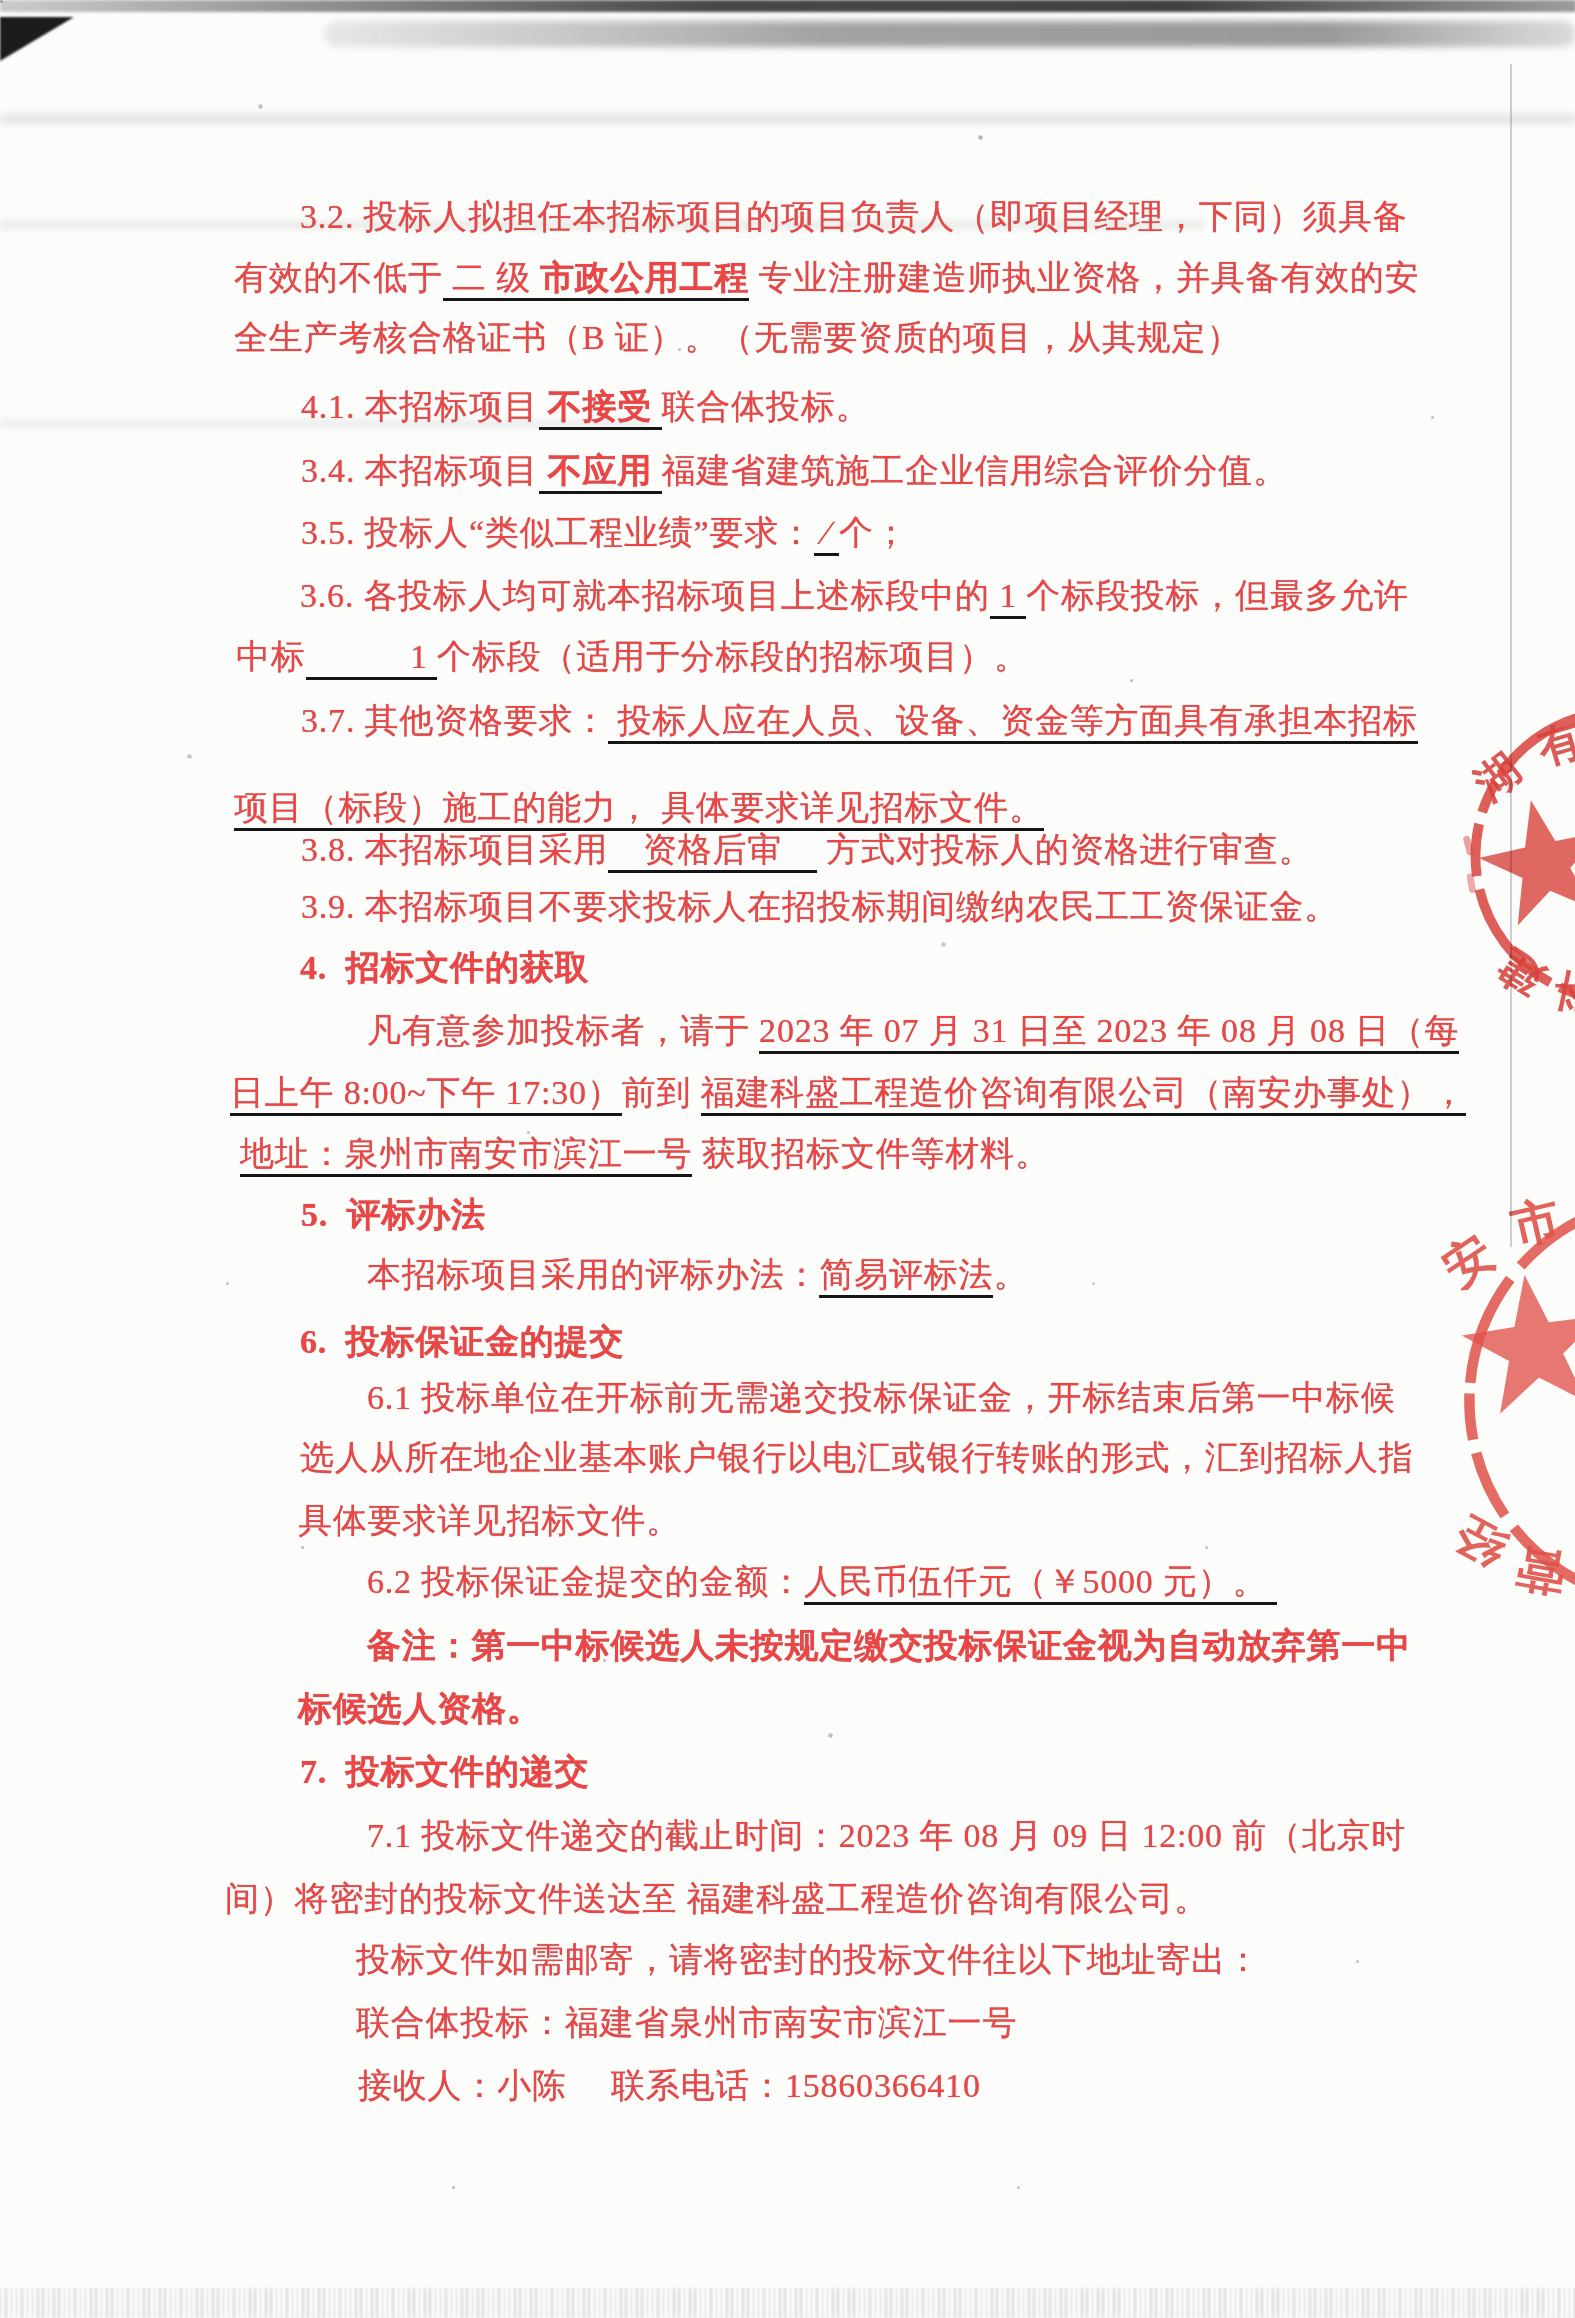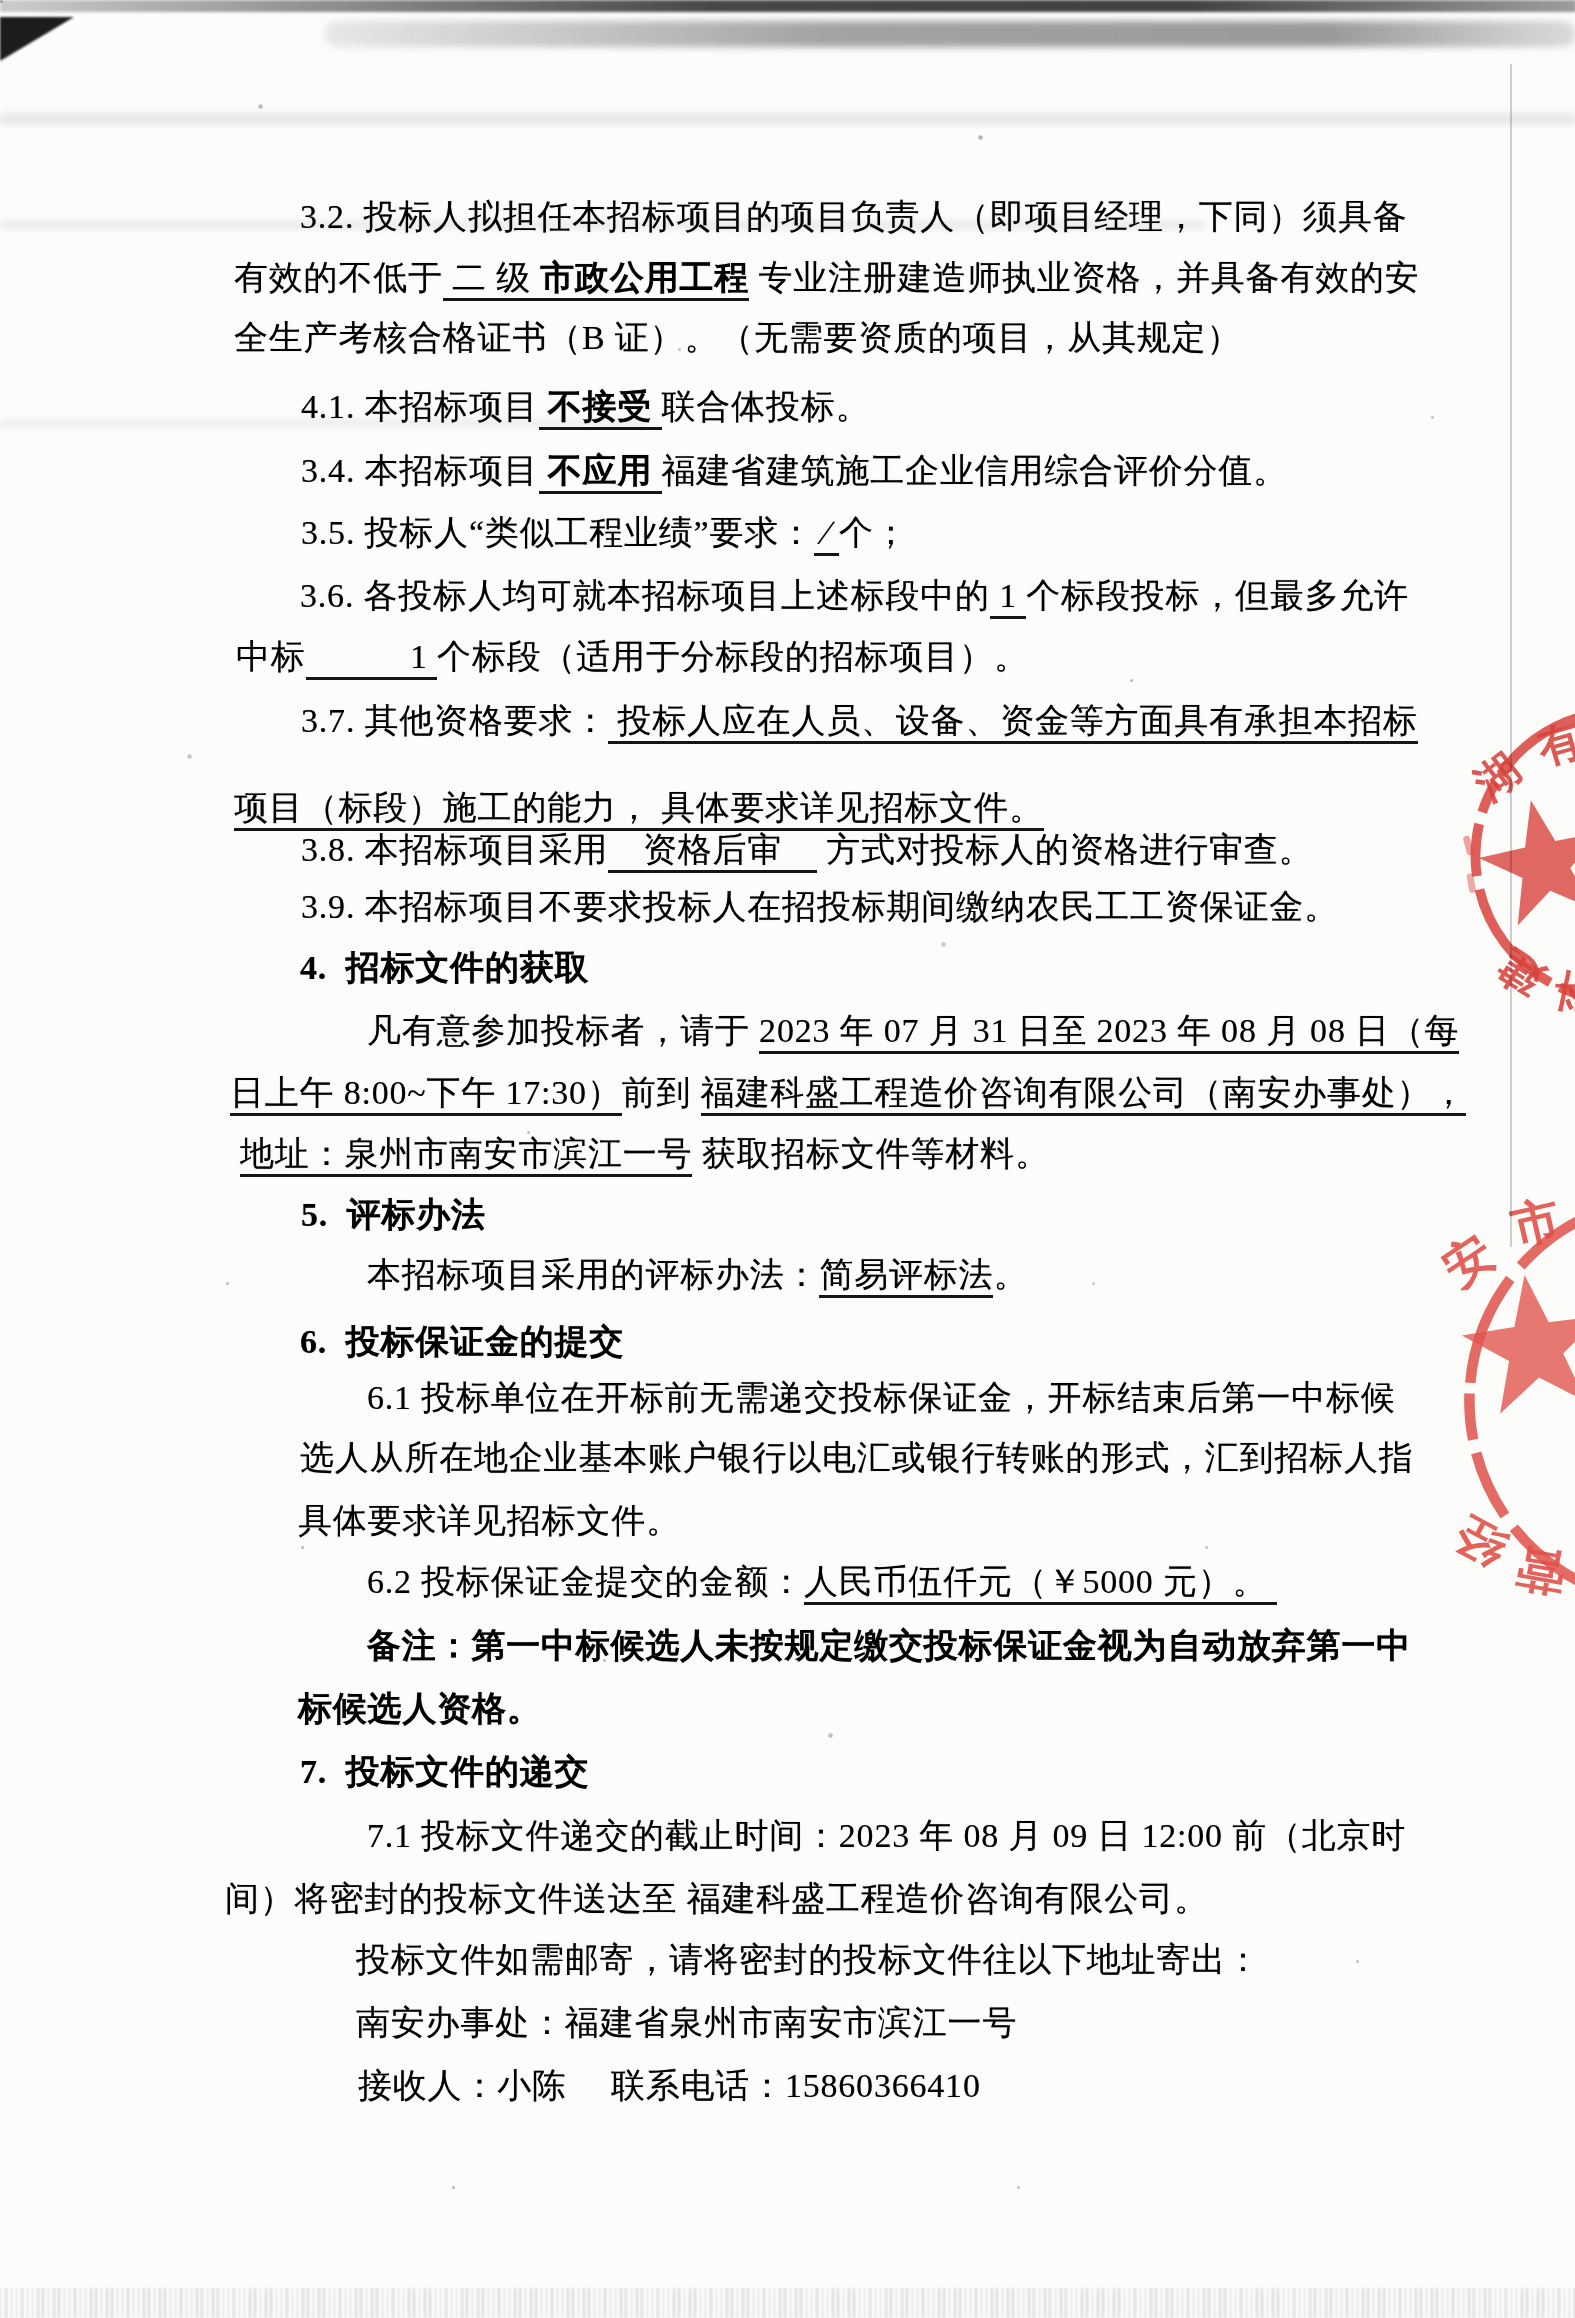--- a/index.html
+++ b/index.html
@@ -11,21 +11,21 @@
     font-family:"Liberation Serif","DejaVu Serif",serif;
   }
   
   .line{
     position:absolute;
     font-size:34px;
     line-height:45px;
     height:45px;
     letter-spacing:0.8px;
     white-space:pre;
-    color:#000000;
+    color:#ef4444;
     text-shadow:0 0 0.8px rgba(25,25,25,.55);
   }
   .line .b{font-weight:bold;}
   .line .u{border-bottom:3px solid #161616;padding-bottom:1.5px;text-align:right;}
   
   .noise{position:absolute;pointer-events:none;}
   .n-topband{left:0;top:0;width:1576px;height:12px;
     background:linear-gradient(90deg,rgba(60,60,60,.25),rgba(25,25,25,.8) 45%,rgba(30,30,30,.85) 75%,rgba(60,60,60,.5));
     filter:blur(1.5px);}
   .n-topstreak{left:324px;top:21px;width:1252px;height:25.6px;
@@ -93,21 +93,21 @@
       <div class="line" style="left: 367px; top: 1375px;"><span>6.1 投标单位在开标前无需递交投标保证金，开标结束后第一中标候</span></div>
       <div class="line" style="left: 300px; top: 1435px;"><span>选人从所在地企业基本账户银行以电汇或银行转账的形式，汇到招标人指</span></div>
       <div class="line" style="left: 298px; top: 1498px;"><span>具体要求详见招标文件。</span></div>
       <div class="line" style="left: 367px; top: 1559px;"><span>6.2 投标保证金提交的金额：</span><span class="u">人民币伍仟元（￥5000 元）。 </span></div>
       <div class="line" style="left: 367px; top: 1623px;"><span class="b">备注：第一中标候选人未按规定缴交投标保证金视为自动放弃第一中</span></div>
       <div class="line" style="left: 298px; top: 1686px;"><span class="b">标候选人资格。</span></div>
       <div class="line" style="left: 300px; top: 1749px;"><span class="b">7.  投标文件的递交</span></div>
       <div class="line" style="left: 367px; top: 1813px;"><span>7.1 投标文件递交的截止时间：2023 年 08 月 09 日 12:00 前（北京时</span></div>
       <div class="line" style="left: 225px; top: 1876px;"><span>间）将密封的投标文件送达至 福建科盛工程造价咨询有限公司。</span></div>
       <div class="line" style="left: 356px; top: 1937px;"><span>投标文件如需邮寄，请将密封的投标文件往以下地址寄出：</span></div>
-      <div class="line" style="left: 356px; top: 2000px;"><span>南安办事处：福建省泉州市南安市滨江一号</span></div>
+      <div class="line" style="left: 356px; top: 2000px;"><span>联合体投标：福建省泉州市南安市滨江一号</span></div>
       <div class="line" style="left: 358px; top: 2063px;"><span>接收人：小陈　 联系电话：15860366410</span></div>
     </div>
 
   <svg class="seal" style="left:1415px;top:692px;" width="324" height="331" viewBox="0 0 430 440">
     <g stroke="#d8332c" fill="none" stroke-width="13" opacity=".85">
       <circle cx="272" cy="218" r="192" stroke-dasharray="70 16 44 12 130 20 92 14 160 18"></circle>
     </g>
     <g fill="#d8332c" opacity=".8">
       <polygon transform="translate(172,230) rotate(-12) scale(1.0)" points="0,-88 20.6,-28.3 83.7,-27.2 32.4,10.8 51.7,71.2 0,35 -51.7,71.2 -32.4,10.8 -83.7,-27.2 -20.6,-28.3"></polygon>
       <rect x="58" y="200" width="26" height="9" rx="4" transform="rotate(75 71 204)" opacity=".6"></rect>

